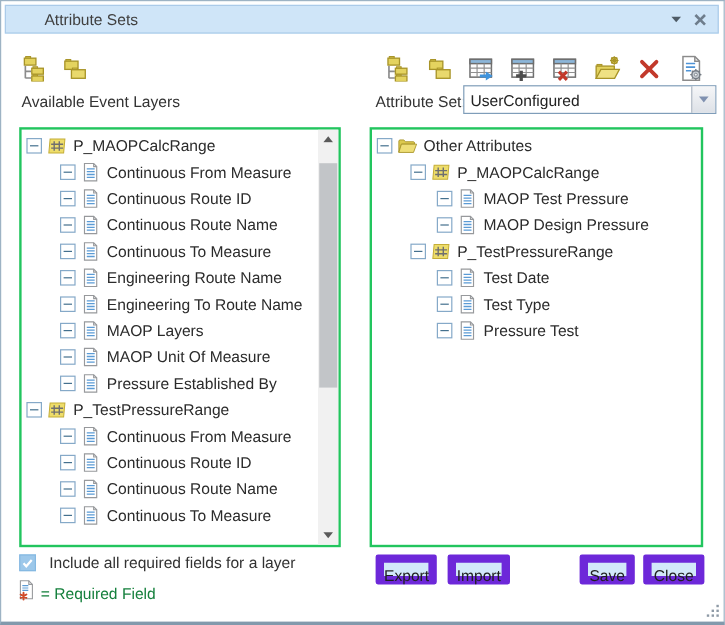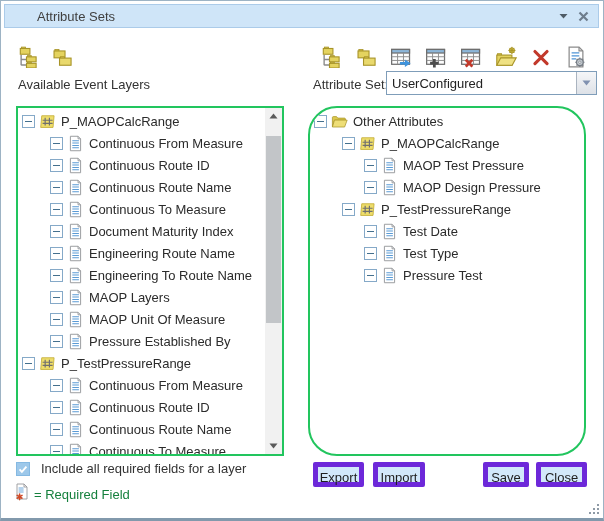--- a/index.html
+++ b/index.html
@@ -31,21 +31,21 @@
   #combo { position: absolute; left: 385px; top: 70px; width: 211px; height: 24px;
            border: 1px solid #7f9db9; background: #fff; display: flex; align-items: center; font-size: 13px; }
   .combo-text { padding-left: 5px; color: #222; flex: 1; overflow: hidden; white-space: nowrap; }
   .combo-btn { width: 20px; height: 100%; background: linear-gradient(#f5f6f8, #dde1e7);
                border-left: 1px solid #aab4c0; display: flex; align-items: center; justify-content: center; }
 
   
   .panel { position: absolute; top: 105px; height: 350px; border: 2px solid #22c55e;
            background: #fff; overflow: hidden; }
   #left-panel  { left: 15px;  width: 268px; }
-  #right-panel { left: 307px; width: 278px; border-radius: 29px; }
+  #right-panel { left: 307px; width: 278px; }
   .tree { position: absolute; left: 0; top: 2px; right: 0; }
   #left-panel .tree { right: 17px; }
   .tree-row { display: flex; align-items: center; height: 22px; font-size: 13px; color: #2b2b2b; white-space: nowrap; }
   .lv0 { padding-left: 4px; } .lv1 { padding-left: 32px; } .lv2 { padding-left: 54px; }
   .expander { position: relative; width: 13px; height: 13px; flex: none;
               border: 1px solid 	#85a9c8; background: #fff; }
   .expander::after { content: ""; position: absolute; left: 2px; right: 2px; top: 5px; height: 1px; background: #44708e; }
   .ticon { flex: none; margin: 0 3px 0 4px; display: flex; }
   .ticon svg { width: 17px; height: 17px; }
   .tlabel { margin-left: 2px; }
@@ -56,21 +56,21 @@
   .scroll-up { top: 0; } .scroll-down { bottom: 0; }
   .scroll-thumb { position: absolute; left: 1px; width: 15px; top: 28px; height: 187px; background: #c2c5c8; }
 
   
   #chk { position: absolute; left: 15px; top: 461px; width: 14px; height: 14px;
          background: #9dc8ea; border: 1px solid #85b9e2; display: flex; align-items: center; justify-content: center; }
   #chk-label { position: absolute; left: 40px; top: 460px; font-size: 13px; color: #333; }
   #req-icon { position: absolute; left: 14px; top: 482px; display: flex; }
   #req-label { position: absolute; left: 33px; top: 486px; font-size: 13px; color: #15803d; }
 
-  .btn { position: absolute; top: 461px; height: 25px; background: #d2e8fa; border: 5px solid #6d28d9;
+  .btn { position: absolute; top: 461px; height: 25px; background: #d2e8fa; border: 7px solid #6d28d9;
          border-radius: 2px; font-size: 13px; color: #1f1f1f; text-align: center; line-height: 22px; cursor: default; }
   #btn-export { left: 312px; width: 51px; }
   #btn-import { left: 372px; width: 52px; }
   #btn-save   { left: 482px; width: 46px; }
   #btn-close  { left: 535px; width: 51px; }
 
   
   #grip { position: absolute; right: 3px; bottom: 3px; width: 11px; height: 11px; }
   #grip i { position: absolute; width: 2px; height: 2px; background: #8e9aa6; }
 </style>
@@ -247,31 +247,20 @@
         <div class="tree-row lv1">
           <span class="expander"></span>
           <span class="ticon">
             <svg viewBox="0 0 16 16">
               <path d="M3.2 1.2h7.2l2.4 2.4v11.2H3.2z" fill="#fff" stroke="#97999c" stroke-width="0.9"></path>
               <path d="M10.4 1.2v2.4h2.4" fill="none" stroke="#97999c" stroke-width="0.9"></path>
               <path d="M5 5.4h6.2M5 7.6h6.2M5 9.8h6.2M5 12h6.2" stroke="#5b9bd5" stroke-width="1"></path>
             </svg>
           </span>
           <span class="tlabel">Continuous To Measure</span>
-        </div>
-        <div class="tree-row lv1">
-          <span class="expander"></span>
-          <span class="ticon">
-            <svg viewBox="0 0 16 16">
-              <path d="M3.2 1.2h7.2l2.4 2.4v11.2H3.2z" fill="#fff" stroke="#97999c" stroke-width="0.9"></path>
-              <path d="M10.4 1.2v2.4h2.4" fill="none" stroke="#97999c" stroke-width="0.9"></path>
-              <path d="M5 5.4h6.2M5 7.6h6.2M5 9.8h6.2M5 12h6.2" stroke="#5b9bd5" stroke-width="1"></path>
-            </svg>
-          </span>
-          <span class="tlabel">Document Maturity Index</span>
         </div>
         <div class="tree-row lv1">
           <span class="expander"></span>
           <span class="ticon">
             <svg viewBox="0 0 16 16">
               <path d="M3.2 1.2h7.2l2.4 2.4v11.2H3.2z" fill="#fff" stroke="#97999c" stroke-width="0.9"></path>
               <path d="M10.4 1.2v2.4h2.4" fill="none" stroke="#97999c" stroke-width="0.9"></path>
               <path d="M5 5.4h6.2M5 7.6h6.2M5 9.8h6.2M5 12h6.2" stroke="#5b9bd5" stroke-width="1"></path>
             </svg>
           </span>

